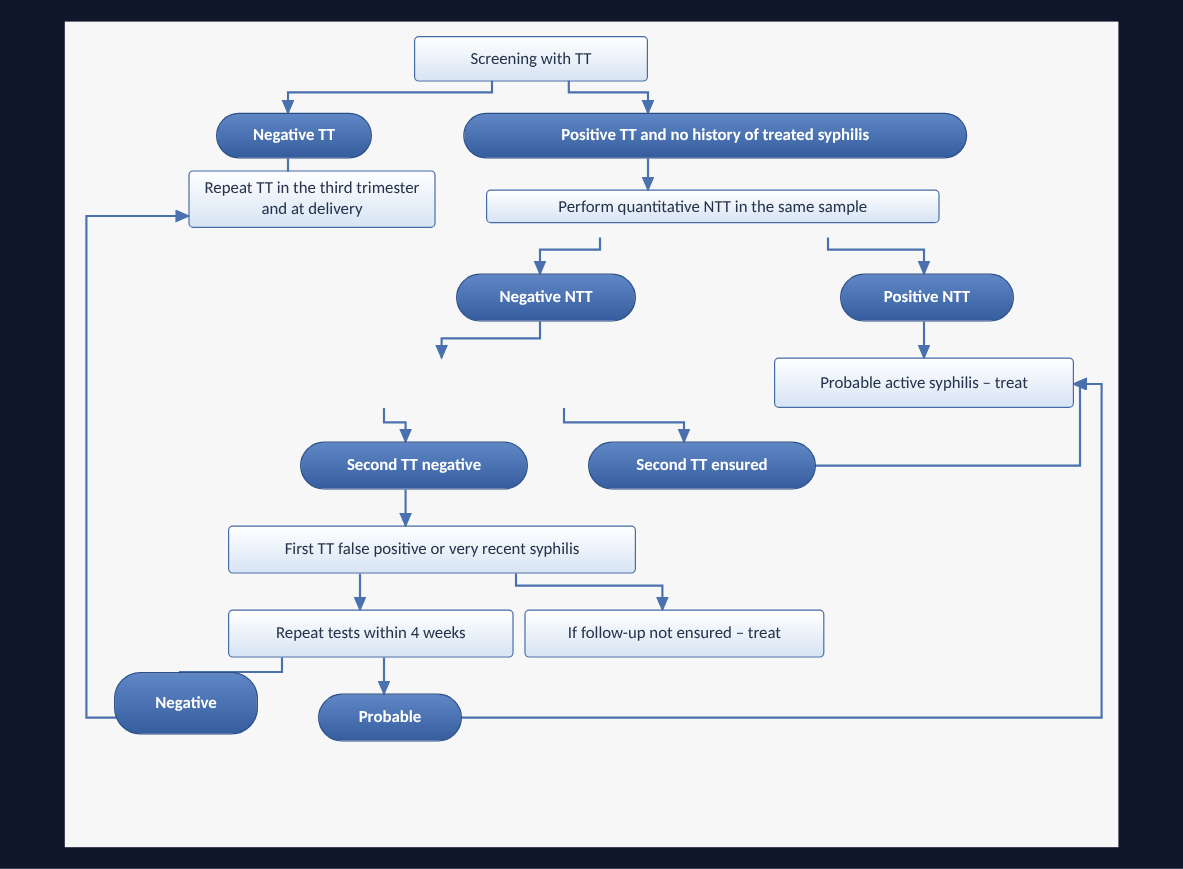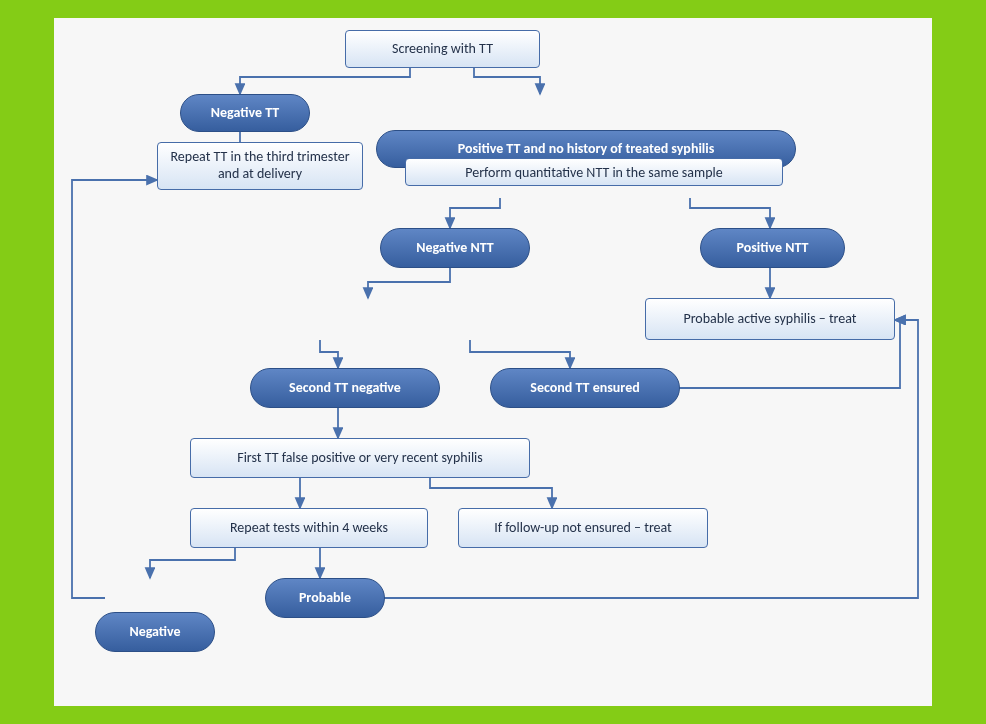--- a/index.html
+++ b/index.html
@@ -6,21 +6,21 @@
     margin: 0;
     padding: 0;
     background: #fff;
     font-family: Calibri, Arial, sans-serif;
     font-size: 14px;
   }
   .canvas {
     position: relative;
     width: 986px;
     height: 724px;
-    background: #84cc16;
+    background: #0f172a;
     overflow: hidden;
   }
   .panel {
     position: absolute;
     left: 54px;
     top: 18px;
     width: 878px;
     height: 688px;
     background: #f7f7f7;
   }
@@ -111,21 +111,21 @@
   </svg>
 
   <div class="node rect" style="left:345px; top:30px; width:195px; height:38px;">
     <span>Screening with TT</span>
   </div>
 
   <div class="node pill" style="left:180px; top:94px; width:130px; height:38px;">
     <span>Negative TT</span>
   </div>
 
-  <div class="node pill" style="left:376px; top:94px; width:420px; height:38px;margin-top:36px;">
+  <div class="node pill" style="left:386px; top:94px; width:420px; height:38px;">
     <span>Positive TT and no history of treated syphilis</span>
   </div>
 
   <div class="node rect" style="left:157px; top:142px; width:206px; height:48px;">
     <span>Repeat TT in the third trimester and at delivery</span>
   </div>
 
   <div class="node rect" style="left:405px; top:158px; width:378px; height:28px;">
     <span>
       <span>Perform quantitative NTT in the same sample</span>
@@ -155,25 +155,25 @@
   </div>
 
   <div class="node rect" style="left:190px; top:438px; width:340px; height:40px;">
     <span>First TT false positive or very recent syphilis</span>
   </div>
 
   <div class="node rect" style="left:190px; top:508px; width:238px; height:40px;">
     <span>Repeat tests within 4 weeks</span>
   </div>
 
-  <div class="node rect" style="left:458px; top:508px; width:250px; height:40px;">
+  <div class="node rect" style="left:437px; top:508px; width:250px; height:40px;">
     <span>If follow-up not ensured – treat</span>
   </div>
 
-  <div class="node pill" style="left:95px; top:612px; width:120px; height:40px;">
+  <div class="node pill" style="left:95px; top:560px; width:120px; height:52px;">
     <span>Negative</span>
   </div>
 
   <div class="node pill" style="left:265px; top:578px; width:120px; height:40px;">
     <span>Probable</span>
   </div>
 
 </div>
 
 </body></html>

